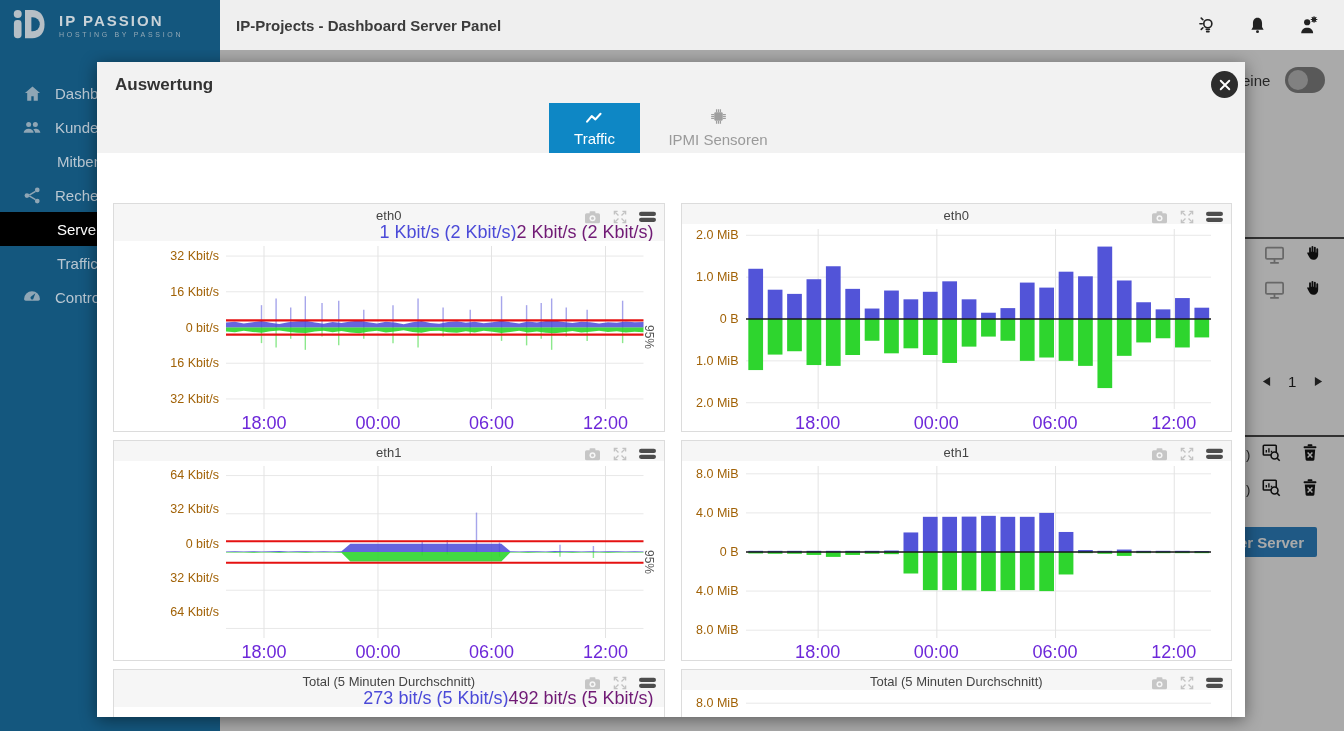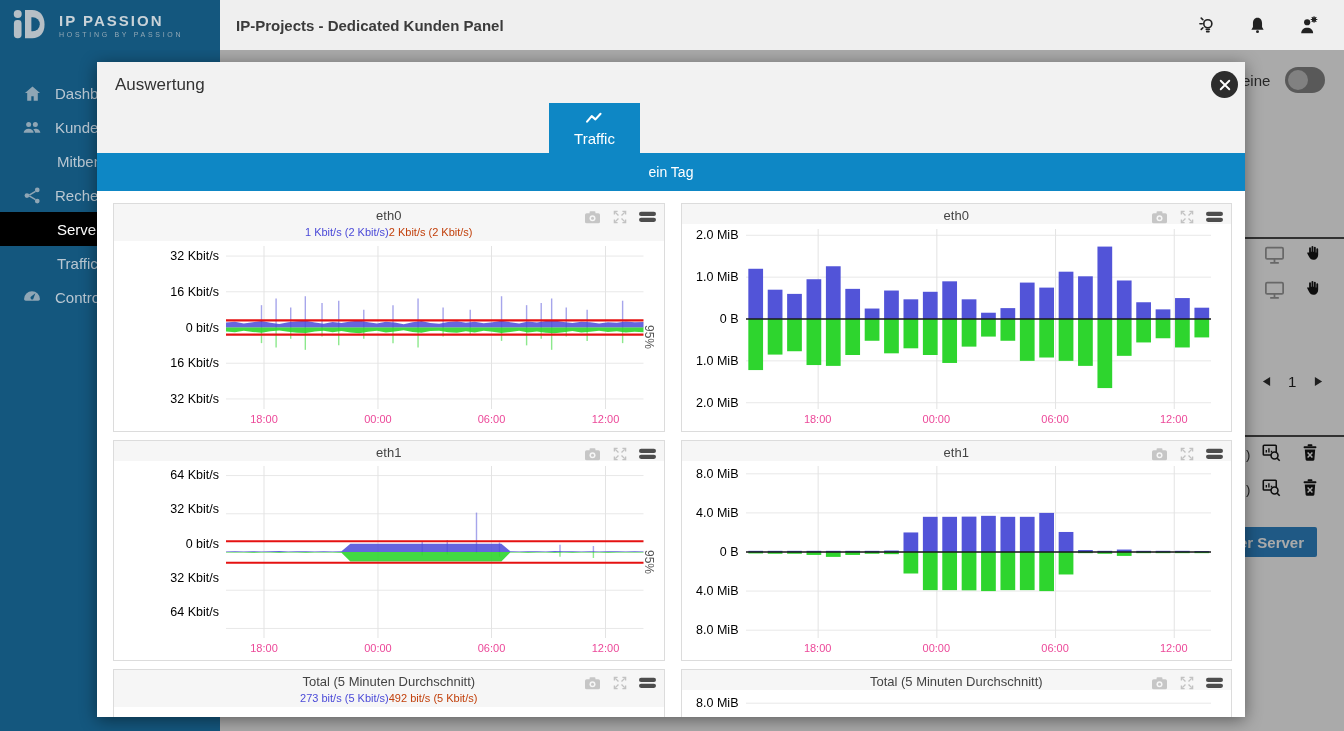--- a/index.html
+++ b/index.html
@@ -27,66 +27,66 @@
 .toggle .knob{position:absolute;left:3px;top:3px;width:20px;height:20px;border-radius:50%;background:#c2c2c2}
 .toggle-label{position:absolute;left:1022px;top:22px;font-size:15px;color:#3c3c3c}
 .pg-num{font-size:15px;color:#222}
 .b-btn{position:absolute;left:950px;top:477px;width:147px;height:30px;background:#2f86c8;color:#fff;font-weight:bold;font-size:15px;border:none;text-align:right;padding-right:13px;cursor:pointer;border-radius:2px;font-family:"Liberation Sans",sans-serif}
 .frag{font-size:13px;color:#333}
 
 .overlay{position:absolute;top:50px;left:220px;right:0;bottom:0;background:rgba(0,0,0,.335);z-index:5;pointer-events:none}
 
 .modal{position:absolute;left:97px;top:62px;width:1148px;height:655px;background:#fff;z-index:10;box-shadow:0 3px 16px rgba(0,0,0,.45);overflow:hidden}
 .modal-top{height:91px;background:#f2f2f2;position:relative}
-.modal-title{position:absolute;left:18px;top:13px;font-size:17px;font-weight:normal;color:#333}
+.modal-title{position:absolute;left:18px;top:13px;font-size:17px;font-weight:bold;color:#333}
 .close-btn{position:absolute;right:7px;top:9px;width:27px;height:27px;border-radius:50%;background:#2d2d2d;display:flex;align-items:center;justify-content:center;cursor:pointer}
 .tabs{position:absolute;left:452px;top:41px;display:flex;height:50px}
 .tab{width:91px;display:flex;flex-direction:column;align-items:center;justify-content:center;gap:3px;font-size:15px;color:#9a9a9a;cursor:pointer}
 .tab.active{background:#0e87c5;color:#fff}
 .tab.ipmi{width:156px}
 .subtabs{display:flex;height:38px}
 .subtab{flex:1;display:flex;align-items:center;justify-content:center;font-size:14px;color:#444;background:#f7f7f7;border-right:1px solid #d6d6d6;cursor:pointer}
 .subtab:last-child{border-right:none}
 .subtab.active{background:#0e87c5;color:#fff}
 .charts{display:grid;grid-template-columns:1fr 1fr;column-gap:16px;row-gap:8px;padding:12px 13px 0 16px;background:#fff}
 
 .panel{border:1px solid #dcdcdc;background:#fff;display:flex;flex-direction:column}
 .panel-head{background:#f6f6f6;position:relative;padding-top:3px}
 .panel-title{text-align:center;font-size:13px;color:#444;line-height:17px}
-.panel-stats{display:flex;justify-content:center;padding:0 10px;font-size:11px;line-height:17px}
-.stat-in{color:#4b4ad8}.stat-out{color:#c2410c}
+.panel-stats{display:flex;justify-content:flex-end;padding:0 10px;font-size:18px;line-height:17px}
+.stat-in{color:#4b4ad8}.stat-out{color:#701a75}
 .panel-icons{position:absolute;top:5px;right:8px;display:flex;gap:11px;align-items:center}
 .panel-icons span{cursor:pointer;display:flex}
 .panel-body{flex:1;display:flex;position:relative;background:#fff}
 .ylabels{position:relative;width:112px;flex-shrink:0}
 .panel.narrow .ylabels{width:64px}
-.ylabels span{position:absolute;right:7px;font-size:12.5px;color:#000000;white-space:nowrap}
+.ylabels span{position:absolute;right:7px;font-size:12.5px;color:#a16207;white-space:nowrap}
 .plotwrap{flex:1;position:relative;margin:2px 20px 0 0}
 .plot{position:absolute;left:0;right:0;top:3px;bottom:22px;background:#fff}
 .xlabels{position:absolute;left:0;right:0;bottom:2px;height:16px}
-.xlabels span{position:absolute;transform:translateX(-50%);font-size:11px;color:#ec4899}
+.xlabels span{position:absolute;transform:translateX(-50%);font-size:18px;color:#6d28d9}
 .pct{position:absolute;right:-18px;top:50%;transform:translate(0,-50%) rotate(90deg);font-size:12px;color:#555}
 </style>
 </head>
 <body>
 
 <div class="topbar">
   <div class="logo">
     <svg width="40" height="38" viewBox="0 0 44 40">
       <circle cx="8.5" cy="8" r="4.4" fill="#b6bfc6"></circle>
       <rect x="4.3" y="14.5" width="8.4" height="20" rx="3.8" fill="#b6bfc6"></rect>
       <path d="M16.5 3.5h8C32.5 3.5 38 9.5 38 19.5s-5.5 15-13.5 15h-8z" fill="#b6bfc6"></path>
       <path d="M23.5 11.5h1.5a7.5 7.5 0 0 1 0 15.5h-1.5z" fill="#14577e"></path>
     </svg>
     <div class="logo-text">
       <div class="l1">IP PASSION</div>
       <div class="l2">HOSTING BY PASSION</div>
     </div>
   </div>
-  <div class="topbar-title">IP-Projects - Dedicated Kunden Panel</div>
+  <div class="topbar-title">IP-Projects - Dashboard Server Panel</div>
   <div class="topbar-icons">
     <span>
         <svg viewBox="0 0 24 24" width="21" height="21" fill="none" stroke="#222" stroke-width="1.9" stroke-linecap="round">
           <circle cx="13.5" cy="10" r="4.6"></circle>
           <path d="M11.7 16.4h3.6M12.2 19h2.6M6 3.5l1.9 1.9M4.5 10H7.1M6 16.5l1.9-1.9"></path>
         </svg>
       </span>
     <span>
         <svg viewBox="0 0 24 24" width="21" height="21" fill="#222">
           <path d="M12 3.2c-3.6 0-5.2 2.9-5.2 6.3v4.3L5 16.9h14l-1.8-3.1V9.5c0-3.4-1.6-6.3-5.2-6.3z"></path>
@@ -246,24 +246,30 @@
           <path d="M2 2l10 10M12 2L2 12" fill="none"></path>
         </svg>
     </div>
     <div class="tabs">
       <div class="tab active">
         <span><svg viewBox="0 0 20 14" width="19" height="13" fill="none" stroke="#fff" stroke-width="2.2" stroke-linecap="round" stroke-linejoin="round">
               <path d="M2 11.5 7 5.5l4 3.5 5.5-6"></path>
             </svg></span>
         <span>Traffic</span>
       </div>
+      <div class="tab ipmi">
+        <span><svg viewBox="0 0 22 22" width="17" height="17" fill="#9f9f9f" stroke="#9f9f9f" stroke-width="1.6">
+              <rect x="5.5" y="5.5" width="11" height="11" rx="1.5" stroke="none"></rect>
+              <path d="M8.5 1.5v4M11 1.5v4M13.5 1.5v4M8.5 16.5v4M11 16.5v4M13.5 16.5v4M1.5 8.5h4M1.5 11h4M1.5 13.5h4M16.5 8.5h4M16.5 11h4M16.5 13.5h4"></path>
+            </svg></span>
+        <span>IPMI Sensoren</span>
+      </div>
     </div>
   </div>
   <div class="subtabs">
-    <div class="subtab active">ein Tag</div>
   </div>
   <div class="charts" id="charts-grid">
       <div class="panel" style="height: 229px;">
         <div class="panel-head">
           <div class="panel-title">eth0</div>
           <div class="panel-stats">
             <span class="stat-in">1 Kbit/s (2 Kbit/s)</span>
             <span class="stat-out">2 Kbit/s (2 Kbit/s)</span>
           </div>
           <div class="panel-icons">

